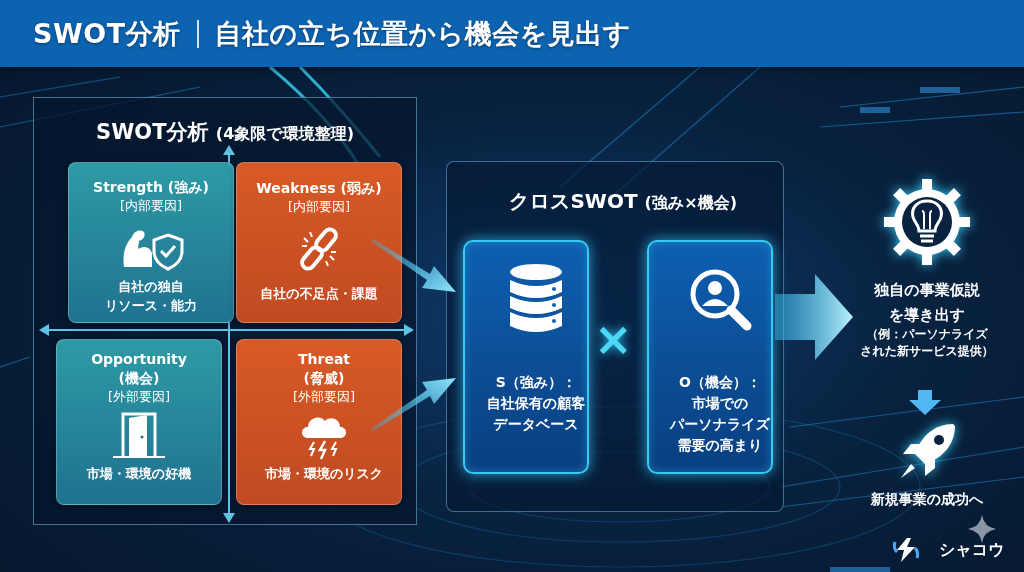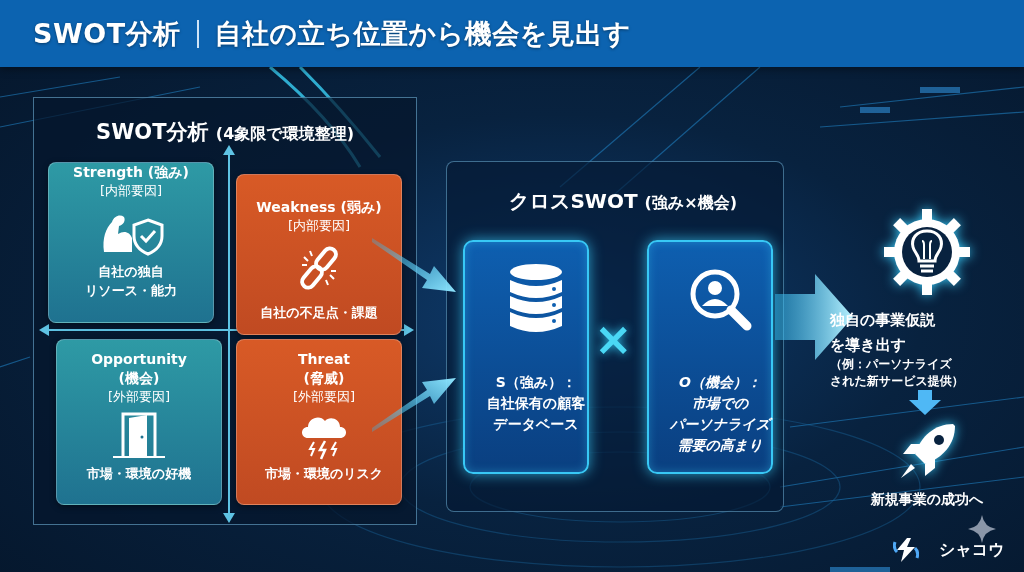--- a/index.html
+++ b/index.html
@@ -62,21 +62,21 @@
     background: linear-gradient(180deg, #0e5fb0 0%, #0a3f80 100%);
     box-shadow: 0 0 14px rgba(56,200,245,0.75), inset 0 0 10px rgba(56,200,245,0.35);
     text-align: center;
     padding-left: 20px;
   }
   .cross-icon { height: 110px; display: flex; justify-content: center; align-items: center; padding-top: 10px; }
   .cross-text { font-size: 14px; font-weight: bold; line-height: 21px; margin-top: 20px; }
   .times { position: absolute; left: 147px; top: 150px; font-size: 46px; font-weight: bold; color: #4ad8f5; text-shadow: 0 0 10px #2fc6ef; }
 
   
-  .right-col { position: absolute; left: 830px; top: 202px; width: 194px; z-index: 3; text-align: left; }
+  .right-col { position: absolute; left: 830px; top: 172px; width: 194px; z-index: 3; text-align: center; }
   .result-main { font-size: 15px; font-weight: bold; line-height: 21px; margin-top: 8px; }
   .result-sub { font-size: 12px; font-weight: bold; line-height: 17px; }
   .final-text { position: absolute; left: 830px; top: 491px; width: 194px; text-align: center; font-size: 14px; font-weight: bold; z-index: 3; }
   .logo { position: absolute; left: 893px; top: 538px; display: flex; align-items: center; z-index: 3; }
   .logo-text { font-size: 16px; font-weight: bold; margin-left: 20px; }
   .big-arrow { position: absolute; left: 775px; top: 272px; z-index: 3; }
   .side-arrow { position: absolute; z-index: 3; }
 </style>
 </head>
 <body>
@@ -120,35 +120,35 @@
     <span class="sub">(4象限で環境整理)</span>
   </div>
 
   <div class="axis-v"></div>
   <div class="axis-h"></div>
   <div class="arrowhead" style="left:189px;top:47px;border-left:6px solid transparent;border-right:6px solid transparent;border-bottom:10px solid #5fc3e4;"></div>
   <div class="arrowhead" style="left:189px;top:415px;border-left:6px solid transparent;border-right:6px solid transparent;border-top:10px solid #5fc3e4;"></div>
   <div class="arrowhead" style="left:5px;top:226px;border-top:6px solid transparent;border-bottom:6px solid transparent;border-right:10px solid #5fc3e4;"></div>
   <div class="arrowhead" style="left:370px;top:226px;border-top:6px solid transparent;border-bottom:6px solid transparent;border-left:10px solid #5fc3e4;"></div>
 
-  <div class="quad blue" style="left:14px;top:64px;height:161px;">
+  <div class="quad blue" style="left:34px;top:64px;height:161px;padding-top:15px;">
     <div class="q-head">Strength (強み)</div>
     <div class="q-tag">[内部要因]</div>
     <div class="q-icon">
       <svg width="70" height="50" viewBox="0 0 70 50">
         <path d="M8,44 C6,30 10,20 16,14 C18,8 24,6 28,9 C30,13 27,17 23,18 L22,26 C28,22 34,24 36,30 L36,44 Z" fill="#fff"></path>
         <path d="M52,12 L66,17 L66,28 C66,37 59,43 52,46 C45,43 38,37 38,28 L38,17 Z" fill="none" stroke="#fff" stroke-width="3"></path>
         <path d="M45,28 L50,33 L59,23" fill="none" stroke="#fff" stroke-width="3"></path>
       </svg>
     </div>
     <div class="q-desc">自社の独自</div>
     <div class="q-desc">リソース・能力</div>
   </div>
 
-  <div class="quad orange" style="left:202px;top:64px;height:161px;padding-top:23px;margin-top:12px;">
+  <div class="quad orange" style="left:202px;top:64px;height:161px;padding-top:16px;">
     <div class="q-head">Weakness (弱み)</div>
     <div class="q-tag">[内部要因]</div>
     <div class="q-icon">
       <svg width="50" height="50" viewBox="0 0 50 50">
         <rect x="26" y="4" width="12" height="24" rx="6" transform="rotate(40 32 16)" fill="none" stroke="#fff" stroke-width="4"></rect>
         <rect x="12" y="22" width="12" height="24" rx="6" transform="rotate(40 18 34)" fill="none" stroke="#fff" stroke-width="4"></rect>
         <path d="M10,14 L14,18 M8,22 L13,22 M16,8 L18,13 M40,36 L36,32 M42,28 L37,28 M34,42 L32,37" stroke="#fff" stroke-width="2"></path>
       </svg>
     </div>
     <div class="q-desc" style="margin-top:10px;">自社の不足点・課題</div>
@@ -224,21 +224,21 @@
     </div>
     <div class="cross-text">
       <div>S（強み）：</div>
       <div>自社保有の顧客</div>
       <div>データベース</div>
     </div>
   </div>
 
   <div class="times">×</div>
 
-  <div class="cross-card" style="left:200px;font-style:italic;">
+  <div class="cross-card" style="left:200px;">
     <div class="cross-icon">
       <svg width="70" height="80" viewBox="0 0 70 80">
         <circle cx="30" cy="32" r="22" fill="none" stroke="#fff" stroke-width="5"></circle>
         <circle cx="30" cy="26" r="7" fill="#fff"></circle>
         <path d="M17,44 Q30,30 43,44 Z" fill="#fff"></path>
         <path d="M46,48 L62,64" stroke="#fff" stroke-width="9" stroke-linecap="round"></path>
       </svg>
     </div>
     <div class="cross-text">
       <div>O（機会）：</div>

